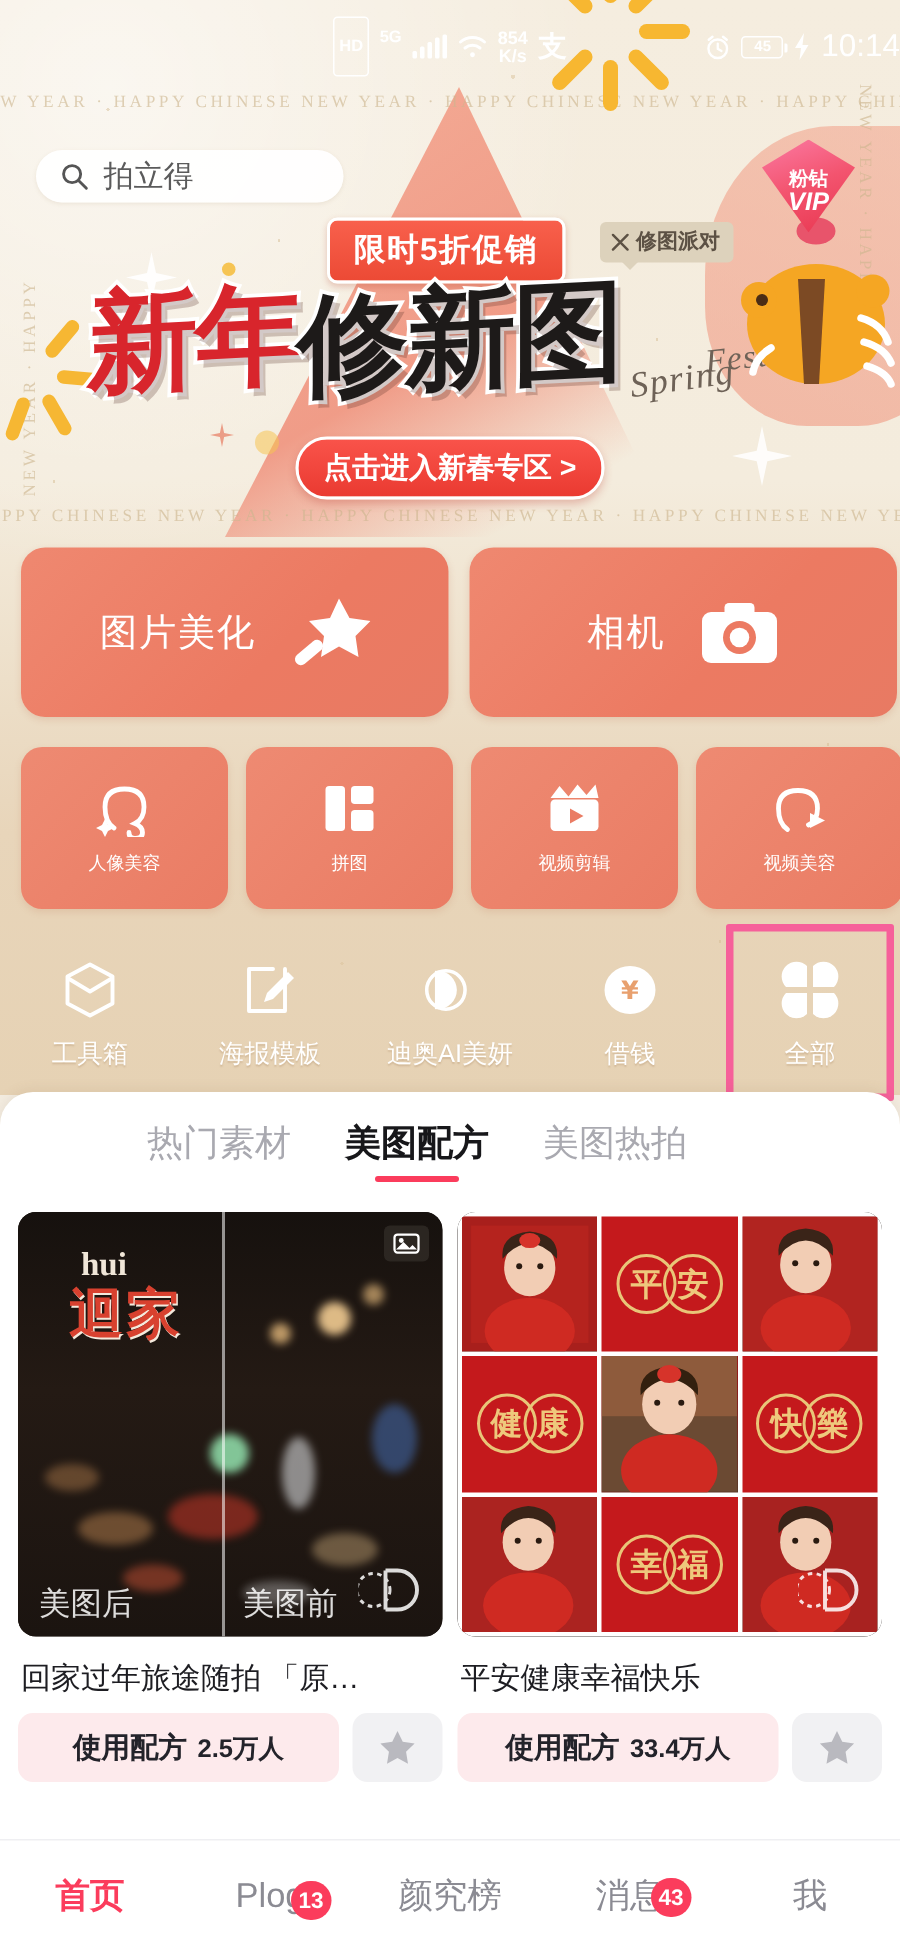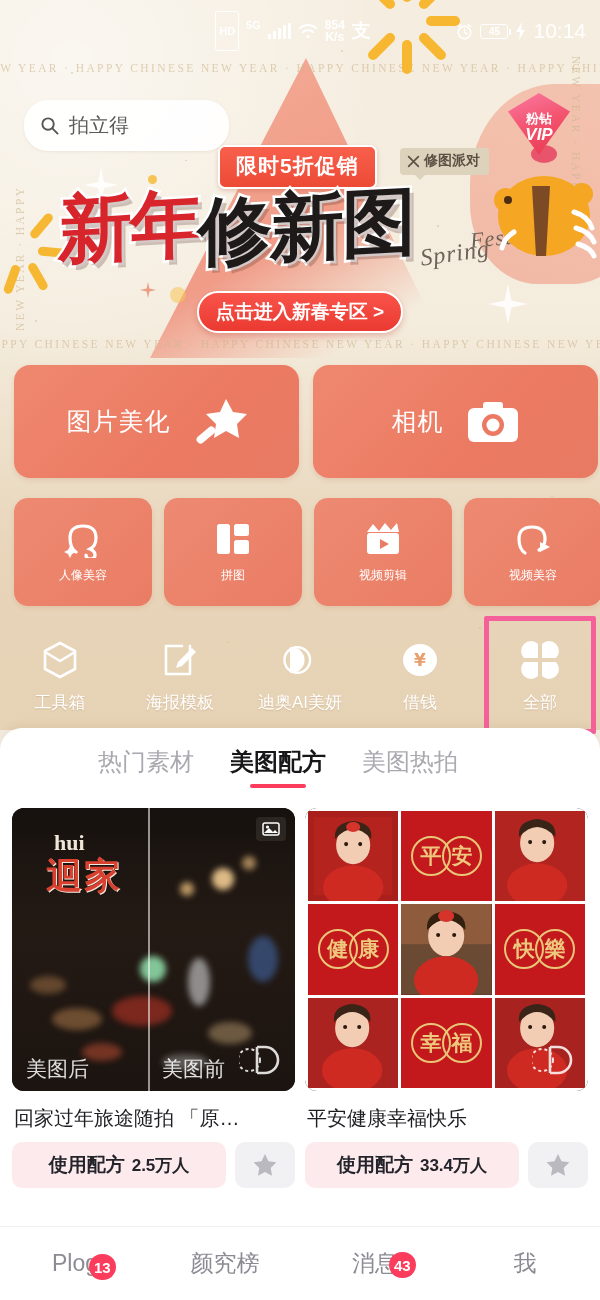--- a/index.html
+++ b/index.html
@@ -65,21 +65,21 @@
     opacity: .82;
   }
   .pink-blob {
     position: absolute; left: 470px; top: 84px; width: 170px; height: 200px;
     background: linear-gradient(200deg, #f2a189, #ef8f77);
     border-radius: 50% 0 40% 40%; opacity: .55;
   }
 
   
   .search-bar {
-    position: absolute; left: 24px; top: 100px; width: 205px; height: 51px;
+    position: absolute; left: 24px; top: 100px; width: 205px; height: 35px;
     background: rgba(255,255,255,.92); border-radius: 24px;
     display: flex; align-items: center; gap: 10px; padding: 0 16px;
     box-shadow: 0 1px 3px rgba(150,120,80,.12);
   }
   .search-icon { width: 19px; height: 19px; flex: 0 0 auto; }
   .search-text { font-size: 20px; color: #5b5b5b; }
 
   
   .vip-badge {
     position: absolute; left: 508px; top: 93px; width: 62px; height: 62px;
@@ -280,21 +280,21 @@
   }
 
   
   .statusbar {
     position: absolute; left: 0; top: 0; width: 600px; height: 62px;
     display: flex; align-items: center; z-index: 20; color: #fff;
   }
   .sb-left { flex: 1; }
   .sb-center { display: flex; align-items: center; gap: 7px; }
   .sb-right { flex: 1; display: flex; align-items: center; justify-content: flex-end;
-              gap: 7px; padding-right: 14px; }
+              gap: 7px; }
   .hd-box { border: 1.5px solid #fff; border-radius: 3px; font-size: 11px;
             font-weight: bold; padding: 12px 3px; line-height: 14px; }
   .net-type { font-size: 11px; font-weight: bold; position: relative; top: -6px; }
   .bars { display: flex; align-items: flex-end; gap: 2px; height: 16px; }
   .bars i { width: 3px; background: #fff; border-radius: 1px; display: block; }
   .speed { font-size: 12px; line-height: 12px; text-align: center; font-weight: bold; }
   .ali { font-size: 19px; font-weight: bold; }
   .battery { position: relative; border: 1.5px solid #fff; border-radius: 3px;
              width: 28px; height: 15px; display: flex; align-items: center;
              justify-content: center; font-size: 10px; font-weight: bold; }
@@ -655,20 +655,23 @@
               <path d="M13 2 L16.5 9.2 L24.4 10.3 L18.7 15.9 L20 23.8 L13 20 L6 23.8 L7.3 15.9 L1.6 10.3 L9.5 9.2 Z" fill="#b9b9bf"></path>
             </svg>
           </div>
         </div>
       </div>
 
     </div>
   </div>
 
   <div class="bottom-nav">
+    <div class="nav-item active">
+      <span class="nav-label">首页</span>
+    </div>
     <div class="nav-item">
       <span class="nav-label">Plog</span>
       <span class="badge">13</span>
     </div>
     <div class="nav-item">
       <span class="nav-label">颜究榜</span>
     </div>
     <div class="nav-item">
       <span class="nav-label">消息</span>
       <span class="badge">43</span>

